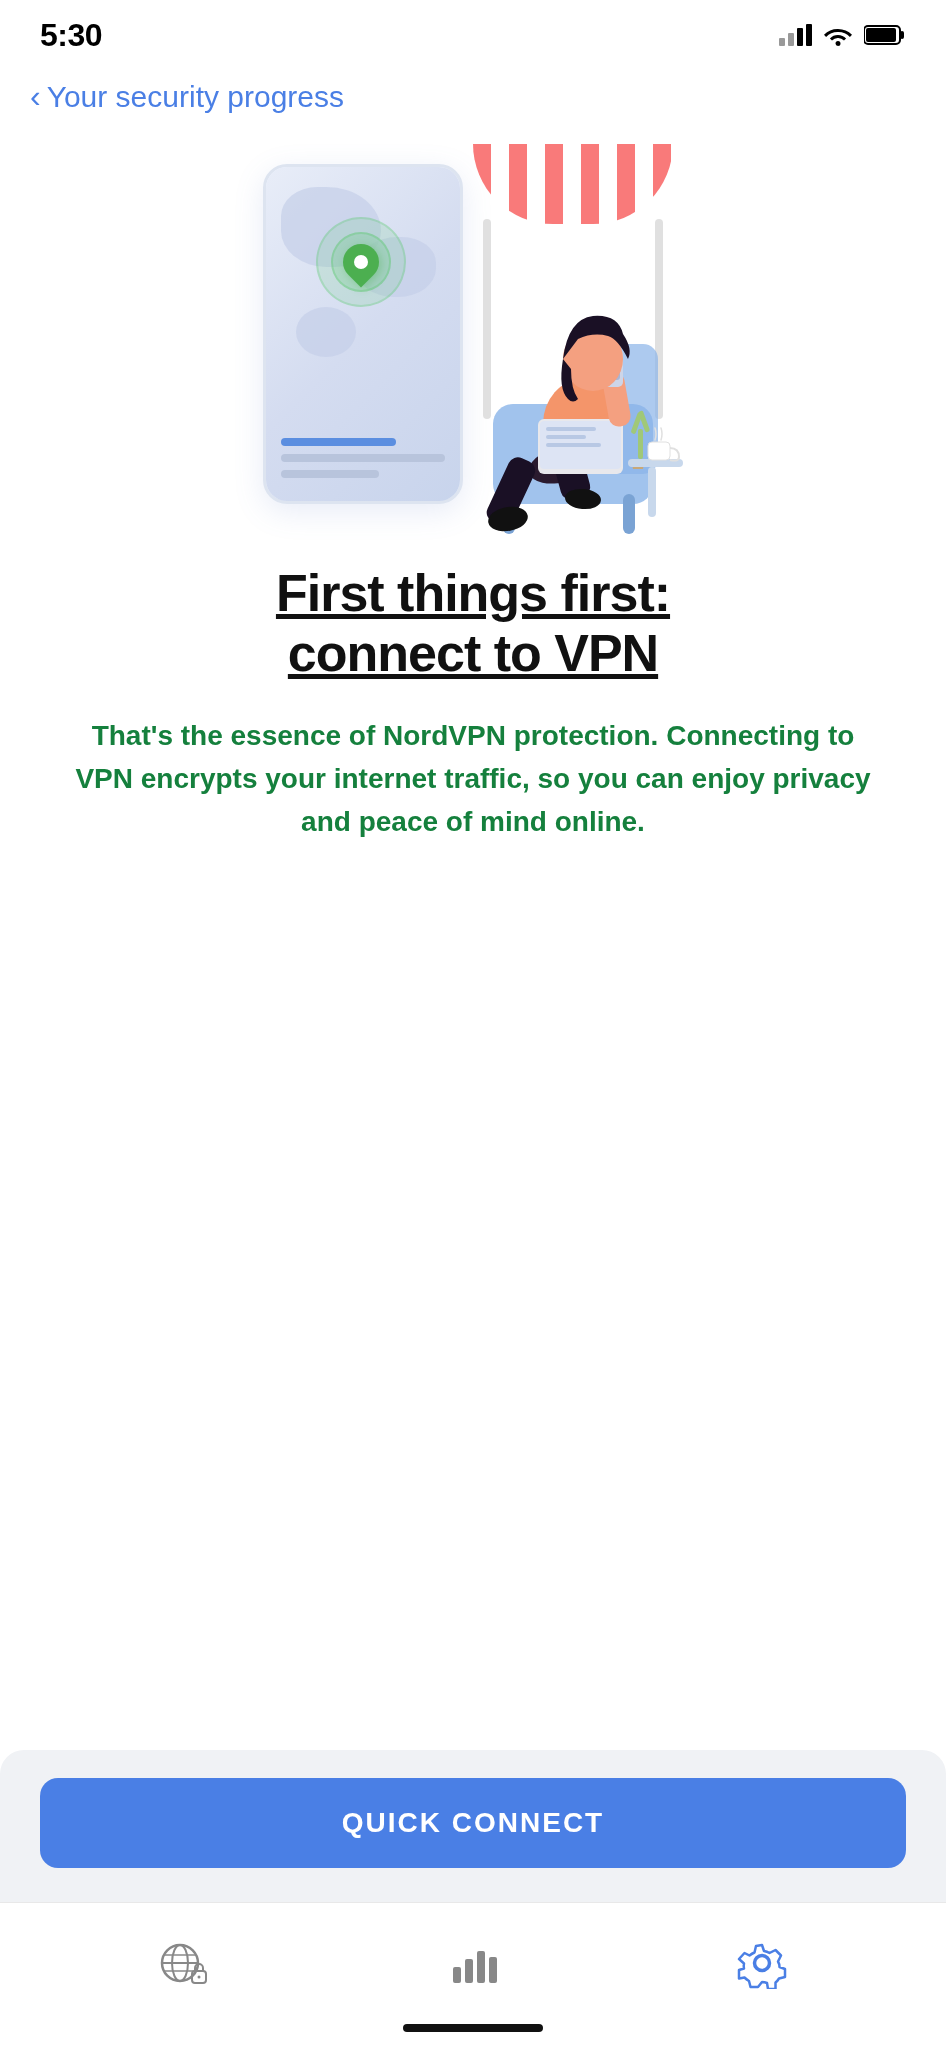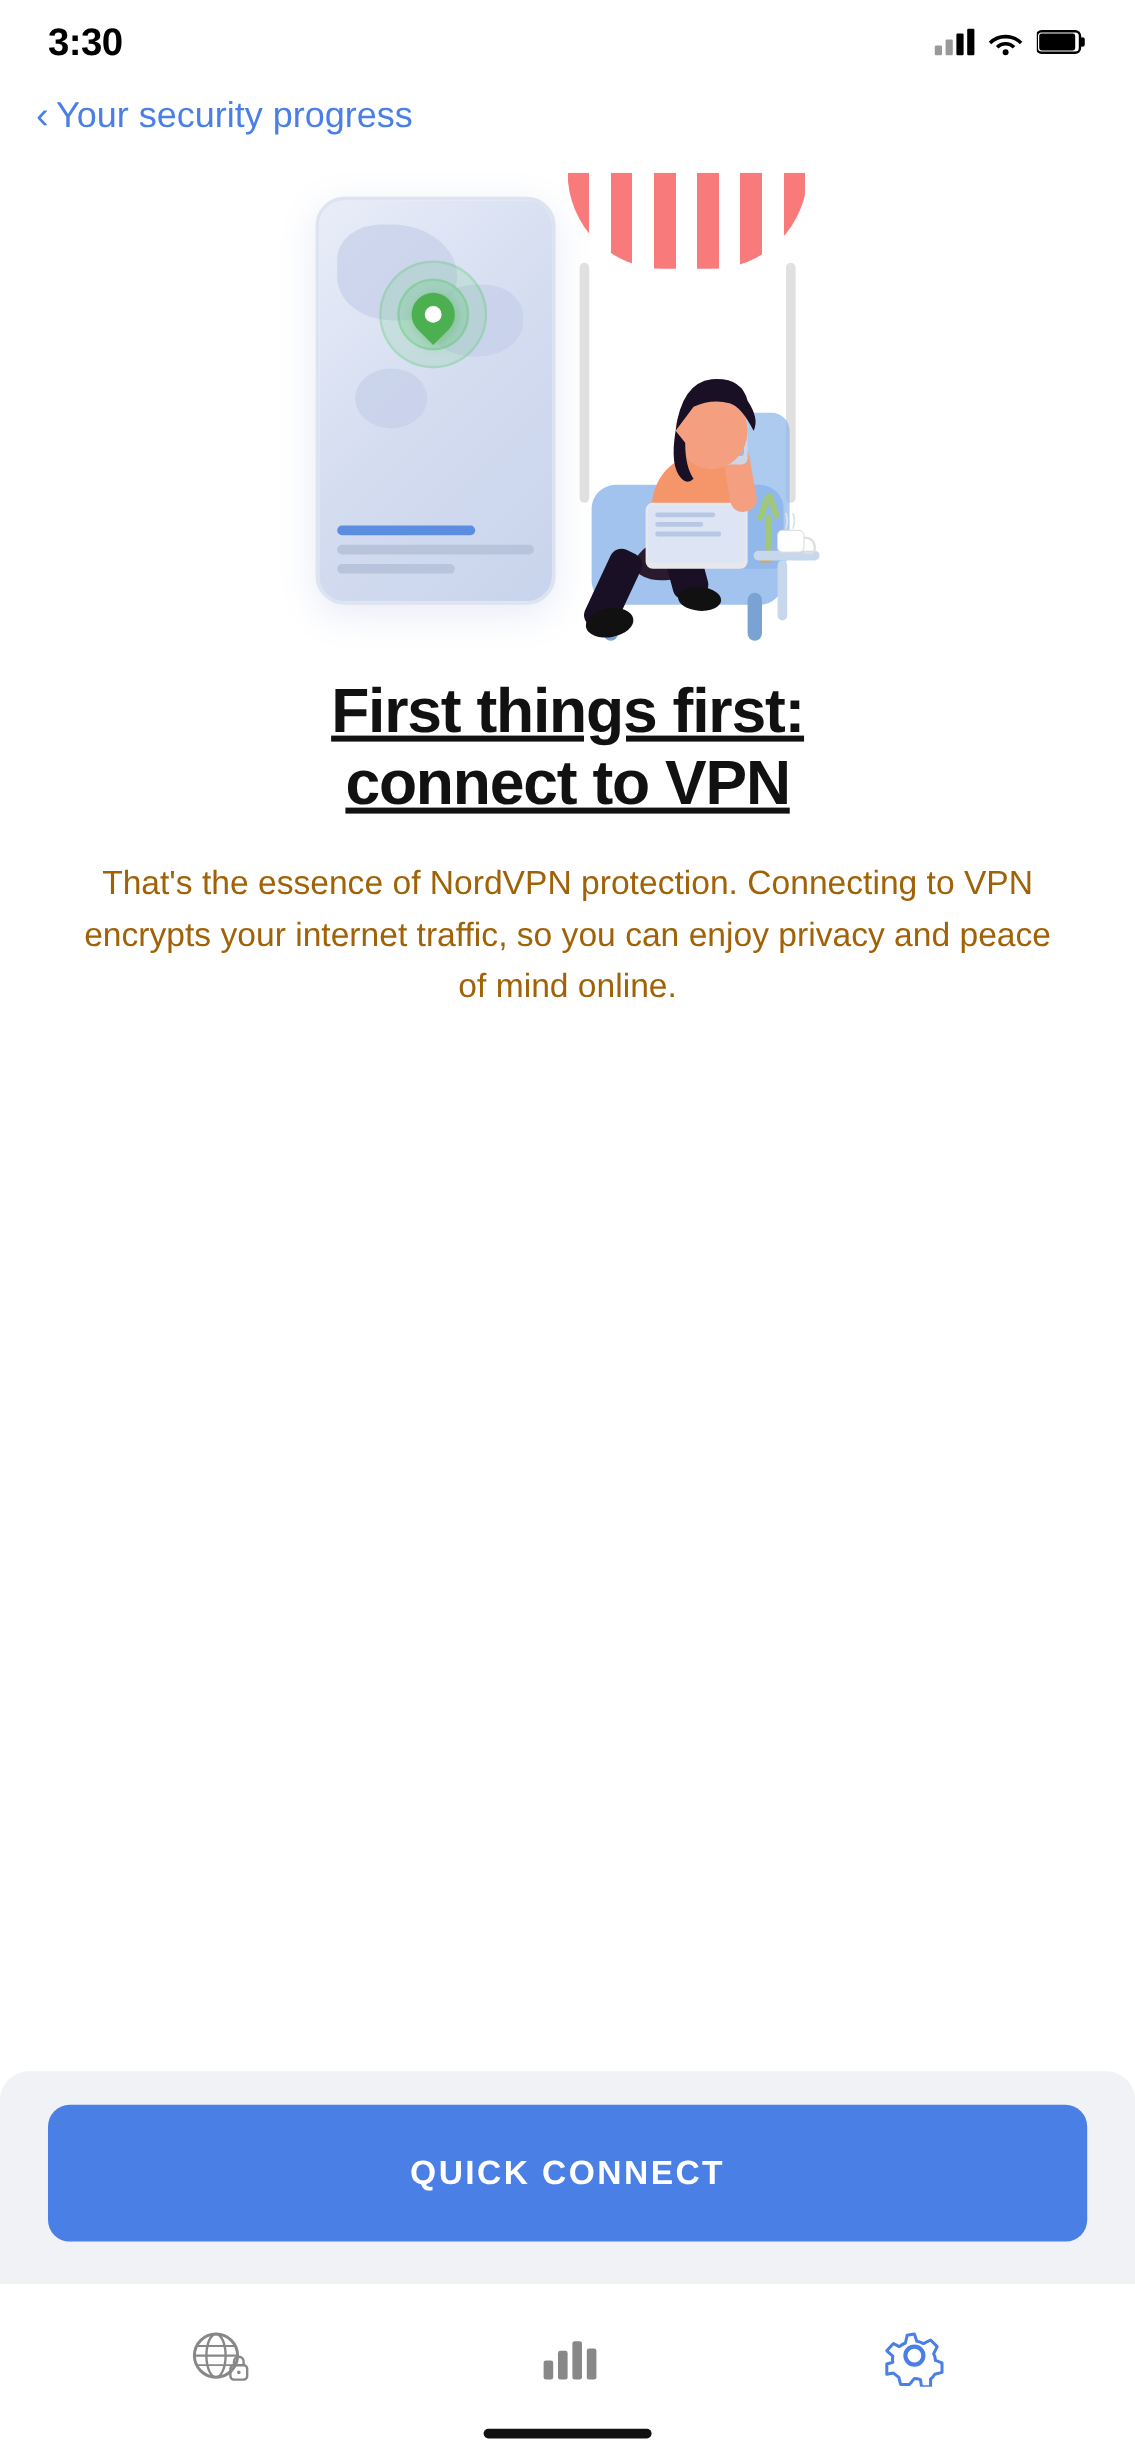--- a/index.html
+++ b/index.html
@@ -257,24 +257,24 @@
       font-weight: 800;
       color: #111;
       line-height: 1.15;
       margin-bottom: 30px;
       letter-spacing: -1px;
       text-decoration: underline;
     }
 
     .main-description {
       font-size: 28px;
-      color: #a16207;
+      color: #15803d;
       line-height: 1.55;
       margin-bottom: 28px;
-      font-weight: 400;
+      font-weight: 700;
     }
 
     .tip-text {
       font-size: 24px;
       color: #888;
       line-height: 1.55;
       font-weight: 400;
     }
 
     
@@ -284,21 +284,21 @@
     }
 
     .cta-container {
       background: #f0f2f5;
       padding: 28px 40px 34px;
       border-radius: 24px 24px 0 0;
     }
 
     .quick-connect-btn {
       width: 100%;
-      height: 114px;
+      height: 90px;
       background: #4A7FE5;
       color: #fff;
       border: none;
       border-radius: 18px;
       font-size: 28px;
       font-weight: 700;
       letter-spacing: 2px;
       cursor: pointer;
       text-transform: uppercase;
     }
@@ -339,21 +339,21 @@
       width: 140px;
       height: 8px;
       background: #111;
       border-radius: 4px;
     }
   </style>
 </head>
 <body>
 
 <div class="status-bar">
-  <span class="status-time">3:30</span>
+  <span class="status-time">5:30</span>
   <div class="status-icons">
 
     <div class="signal-bars">
       <div class="signal-bar" style="height:8px; opacity:0.4;"></div>
       <div class="signal-bar" style="height:13px; opacity:0.4;"></div>
       <div class="signal-bar" style="height:18px;"></div>
       <div class="signal-bar" style="height:22px;"></div>
     </div>
 
     <svg width="32" height="24" viewBox="0 0 32 24">

